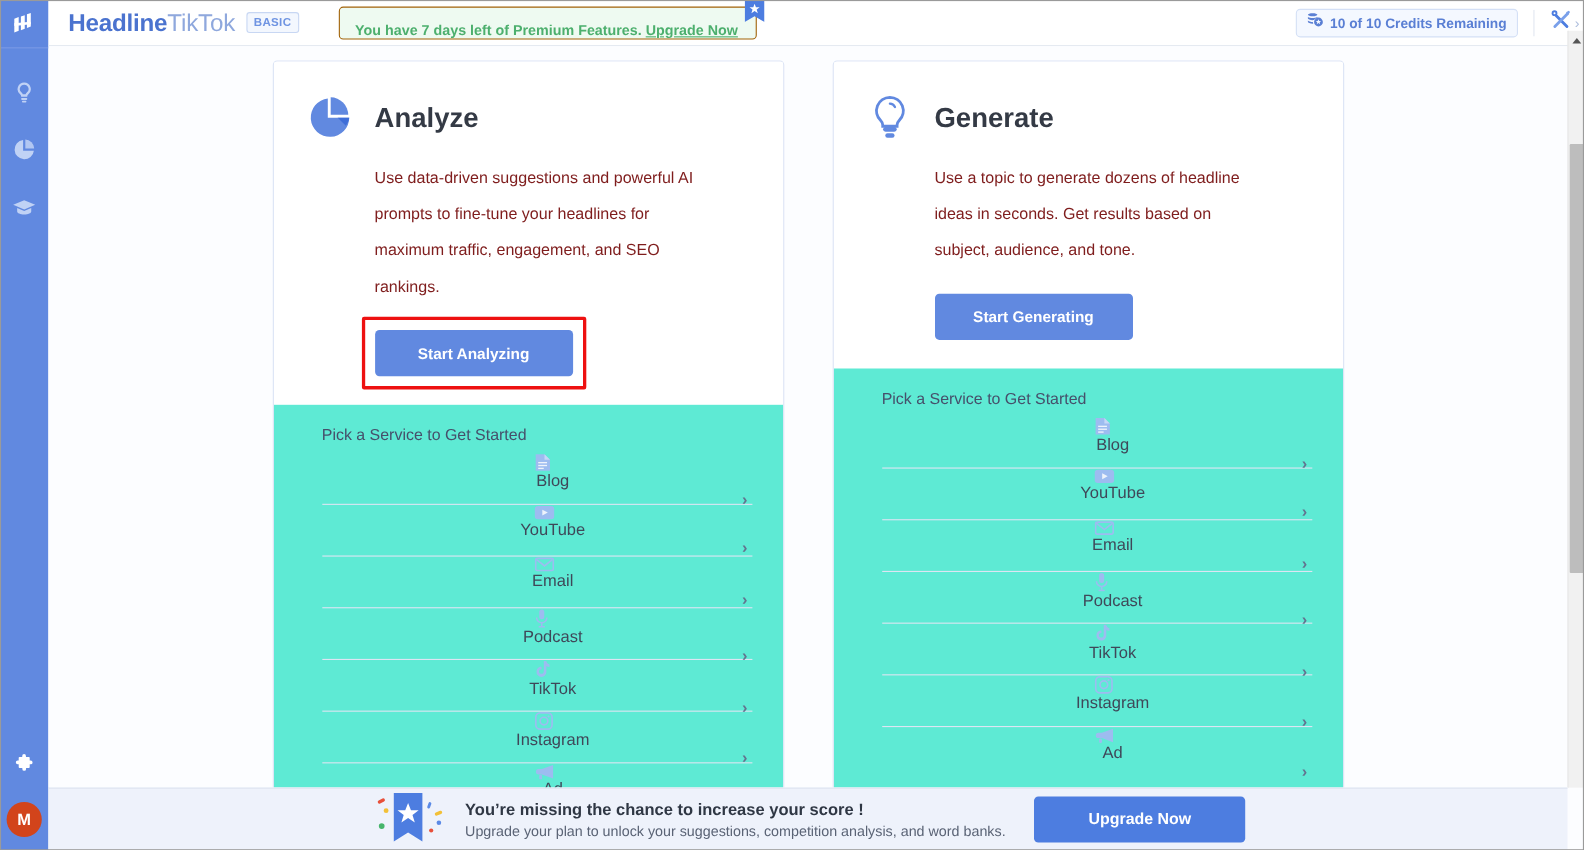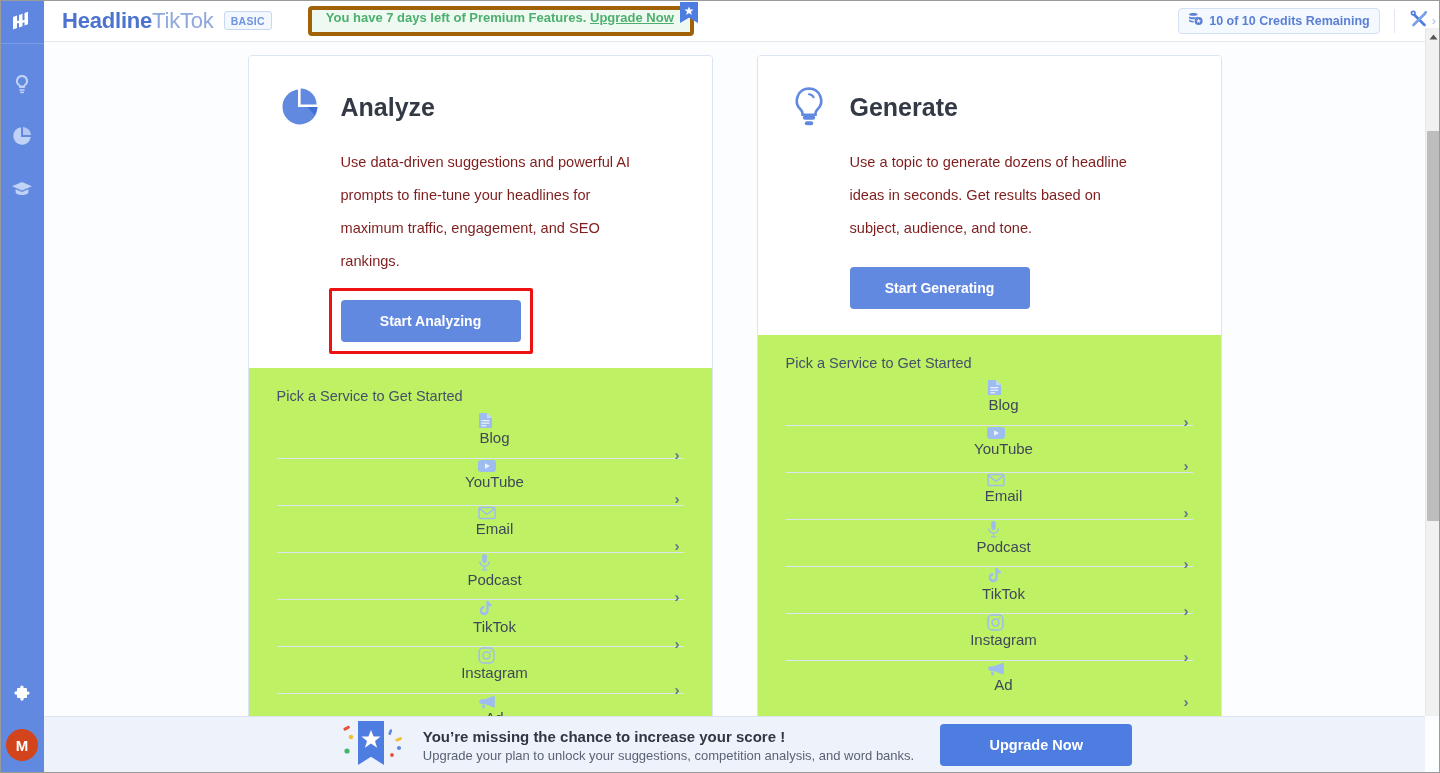--- a/index.html
+++ b/index.html
@@ -41,22 +41,22 @@
   .brand { display: flex; align-items: baseline; margin-left: 18px; cursor: pointer; }
   .brand-a { font-size: 22px; font-weight: 700; color: #4b73cf; letter-spacing: -.2px; }
   .brand-b { font-size: 22px; font-weight: 400; color: #8fa8dd; letter-spacing: -.2px; }
   .plan-badge {
     margin-left: 10px; font-size: 10.5px; font-weight: 700; color: #6f94e2;
     border: 1px solid #c8d7f3; background: #f3f7fe; border-radius: 3px;
     padding: 3px 6px 2px 6px; letter-spacing: .3px; align-self: center;
   }
   .promo {
     position: relative; margin-left: 36px; height: 30px;
-    border: 4px solid #a16207; background: #eefaf1; border-radius: 4px;
-    display: flex; align-items: flex-start; padding: 0 16px 0 14px;
+    border: 1px solid #a16207; background: #eefaf1; border-radius: 4px;
+    display: flex; align-items: flex-end; padding: 0 16px 0 14px;
     cursor: pointer;
   }
   .promo-text { font-size: 13px; color: #4caf6d; font-weight: 600; white-space: nowrap; }
   .promo-text u { text-decoration: underline; }
   .promo-flag { position: absolute; right: -8px; top: -8px; width: 18px; height: 22px; }
 
   .header-right { margin-left: auto; display: flex; align-items: center; padding-right: 4px; }
   .credits {
     display: flex; align-items: center; gap: 6px;
     border: 1px solid #d4e0f6; background: #f4f8ff; border-radius: 4px;
@@ -89,21 +89,21 @@
   .btn {
     background: #6189e0; color: #fff; border: none; border-radius: 4px;
     font-family: "Liberation Sans", sans-serif;
     font-size: 14px; font-weight: 700; padding: 13px 28px; cursor: pointer;
     min-width: 180px;
   }
   .hl-box {
     position: absolute; left: -12px; top: -12px; right: -12px; bottom: -12px;
     border: 3px solid #ee1111; border-radius: 2px; pointer-events: none;
   }
-  .card-bottom { background: #bef264; padding: 20px 28px 10px 28px; }
+  .card-bottom { background: #5eead4; padding: 20px 28px 10px 44px; }
   .section-title { font-size: 14.5px; color: #46506b; margin-bottom: 8px; }
   .svc {
     display: flex; align-items: center; height: 47px;
     border-bottom: 1px solid #dde5f3; cursor: pointer; padding-left: 18px; flex-direction: column;
   }
   .svc:last-child { border-bottom: none; }
   .svc-ico { width: 22px; display:flex; align-items:center; justify-content:flex-start; }
   .svc-label { font-size: 15px; color: #3f4859; margin-left: 11px; }
   .svc-arrow { margin-left: auto; color: #63738f; font-size: 15px; font-weight: 600; padding-right: 4px; }
 

